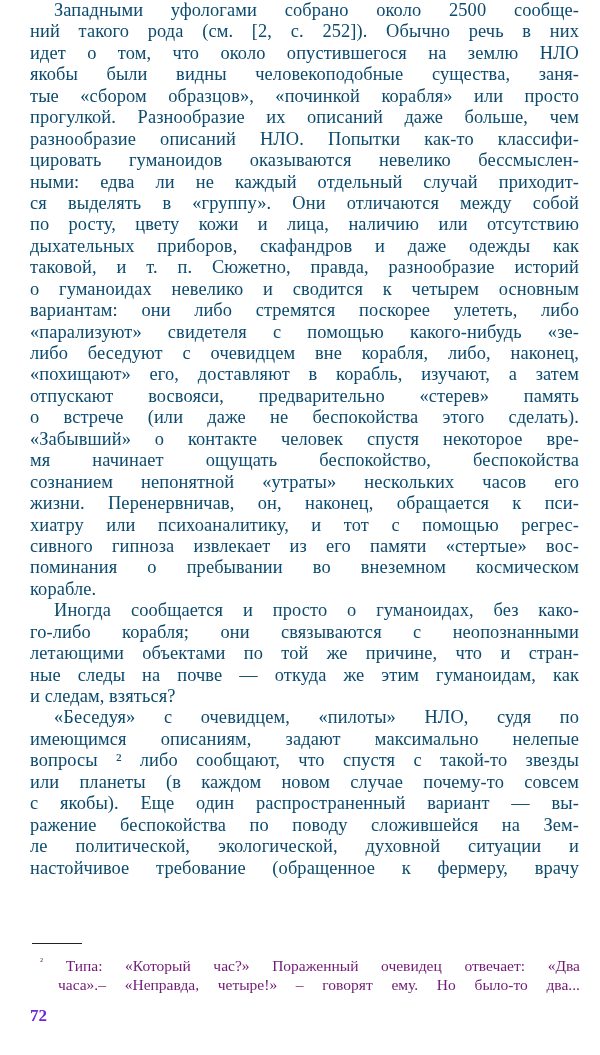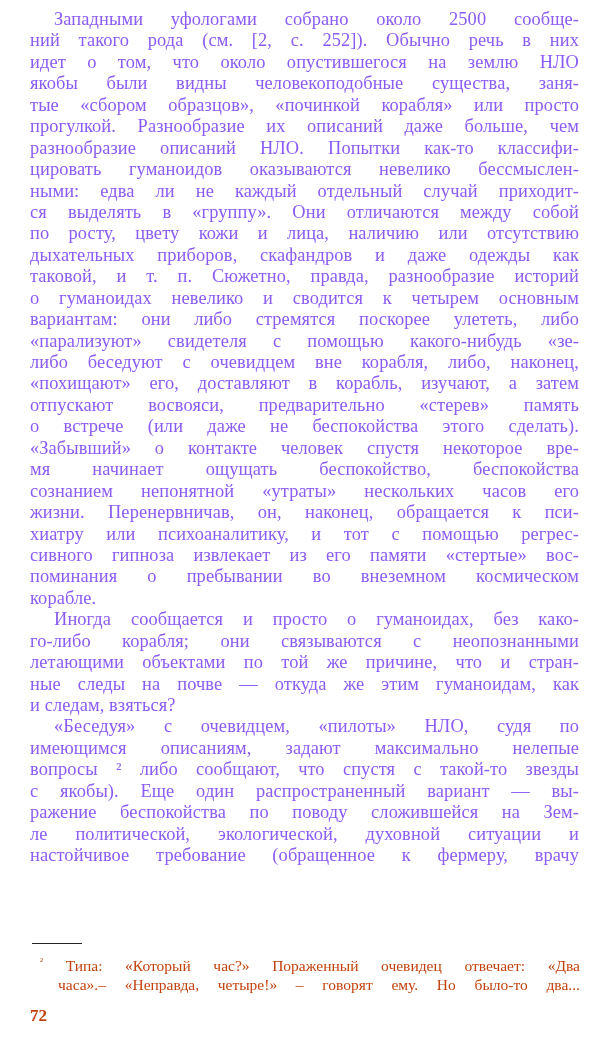--- a/index.html
+++ b/index.html
@@ -1,45 +1,45 @@
 <!DOCTYPE html>
 <html><head>
 <meta charset="utf-8">
 <style>
   html, body { margin: 0; padding: 0; background: #ffffff; }
   body { width: 600px; height: 1055px; position: relative; overflow: hidden; }
   .page {
-    position: absolute; left: 30px; top: 9px; width: 549px;
+    position: absolute; left: 30px; top: 0; width: 549px;
     font-family: "Liberation Serif", "DejaVu Serif", serif;
-    color: #8b5cf6;
+    color: #0c4a6e;
   }
   .line {
     display: block; height: 21.45px; line-height: 21.45px;
     font-size: 18.4px; white-space: nowrap;
     text-align: justify; text-align-last: justify;
     letter-spacing: 0.1px;
   }
   .line.last { text-align-last: left; }
   .line.indent { padding-left: 24px; }
   .rule {
     position: absolute; left: 32px; top: 943px; width: 50px; height: 0;
     border-top: 1.6px solid #222;
   }
   .footnote {
     position: absolute; left: 40px; top: 956px; width: 540px;
     font-family: "Liberation Serif", "DejaVu Serif", serif;
-    color: #c2410c; font-size: 15.5px;
+    color: #701a75; font-size: 15.5px;
   }
   .fn-line { display:block; height: 19px; line-height: 19px; white-space: nowrap; text-align: justify; text-align-last: justify; }
   .fn-line.cont { padding-left: 18px; }
   sup { font-size: 10px; line-height: 0; vertical-align: super; }
   .pagenum {
     position: absolute; left: 30px; top: 1006px;
     font-family: "Liberation Serif", "DejaVu Serif", serif;
-    font-weight: bold; font-size: 17px; color: #c2410c;
+    font-weight: bold; font-size: 17px; color: #6d28d9;
   }
 </style>
 </head>
 <body>
 
 <div class="page" id="body-text">
     <span class="line indent">Западными уфологами собрано около 2500 сообще-</span>
     <span class="line">ний такого рода (см. [2, с. 252]). Обычно речь в них</span>
     <span class="line">идет о том, что около опустившегося на землю НЛО</span>
     <span class="line">якобы были видны человекоподобные существа, заня-</span>
@@ -68,20 +68,21 @@
     <span class="line">поминания о пребывании во внеземном космическом</span>
     <span class="line last">корабле.</span>
     <span class="line indent">Иногда сообщается и просто о гуманоидах, без како-</span>
     <span class="line">го-либо корабля; они связываются с неопознанными</span>
     <span class="line">летающими объектами по той же причине, что и стран-</span>
     <span class="line">ные следы на почве — откуда же этим гуманоидам, как</span>
     <span class="line last">и следам, взяться?</span>
     <span class="line indent">«Беседуя» с очевидцем, «пилоты» НЛО, судя по</span>
     <span class="line">имеющимся описаниям, задают максимально нелепые</span>
     <span class="line">вопросы ² либо сообщают, что спустя с такой-то звезды</span>
+    <span class="line">или планеты (в каждом новом случае почему-то совсем</span>
     <span class="line">с якобы). Еще один распространенный вариант — вы-</span>
     <span class="line">ражение беспокойства по поводу сложившейся на Зем-</span>
     <span class="line">ле политической, экологической, духовной ситуации и</span>
     <span class="line">настойчивое требование (обращенное к фермеру, врачу</span>
   </div>
 
 <div class="rule"></div>
 
 <div class="footnote">
   <span class="fn-line"><sup>²</sup> <span>Типа: «Который час?» Пораженный очевидец отвечает: «Два</span></span>

